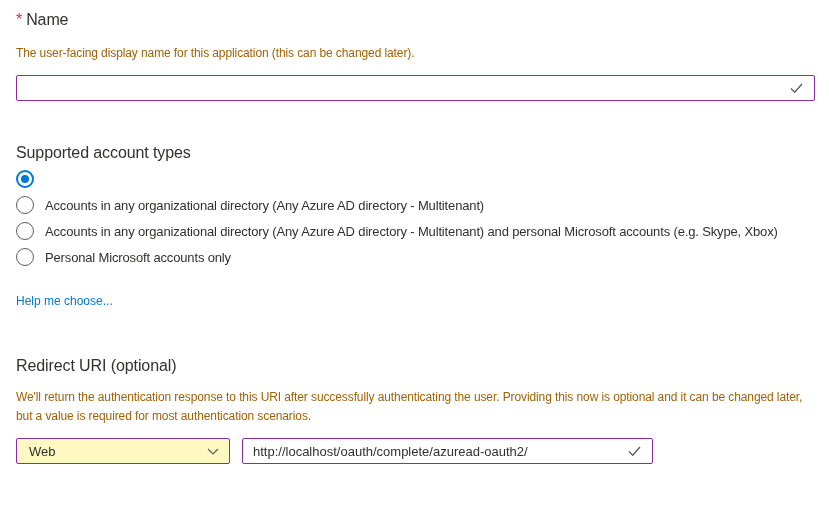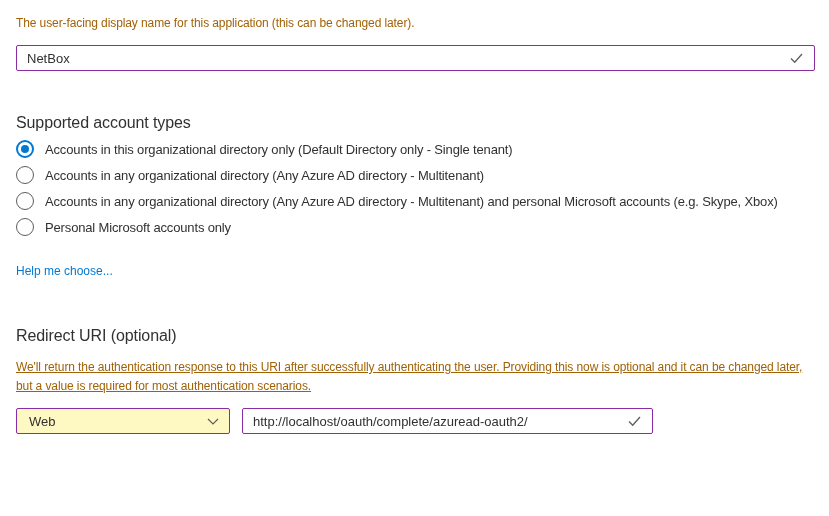--- a/index.html
+++ b/index.html
@@ -97,21 +97,21 @@
     margin-top: 22px;
     font-size: 12px;
     line-height: 18px;
     color: #0078d4;
     text-decoration: none;
     cursor: pointer;
   }
 
   
   #redirect-title { margin-top: 46px; }
-  #redirect-desc  { margin-top: 12px; width: 799px; line-height: 19px; text-decoration: underline; }
+  #redirect-desc  { margin-top: 12px; width: 799px; line-height: 19px; }
 
   .controls-row { margin-top: 12px; display: flex; }
   .select-wrap {
     position: relative;
     width: 214px;
     height: 26px;
     border: 1px solid #8a2da5;
     border-radius: 2px;
     background: #fef9c3;
     display: flex;
@@ -132,38 +132,37 @@
     pointer-events: none;
   }
   #uri-field-wrap { margin-left: 12px; width: 411px; }
 </style>
 </head>
 <body>
 
 <div class="page">
 
   
+  <div class="section-title" id="name-title"><span class="required-asterisk">*</span><span>Name</span></div>
 
   <div class="desc" id="name-desc">The user-facing display name for this application (this can be changed later).</div>
 
   <div class="textfield-wrap" id="name-field-wrap">
-    <input class="textfield" type="text" value="NetBox" style="">
     <svg class="field-check" viewBox="0 0 13 11">
       <path d="M1 5.5 L4.7 9.2 L12 1" fill="none" stroke="#605e5c" stroke-width="1.3"></path>
     </svg>
   </div>
 
   
   <div class="section-title" id="account-title">Supported account types</div>
 
 
   <ul class="radio-list">
     <li class="radio-row selected">
       <span class="radio-circle"></span>
-      <span class="radio-label">Accounts in this organizational directory only (Default Directory only - Single tenant)</span>
     </li>
     <li class="radio-row">
       <span class="radio-circle"></span>
       <span class="radio-label">Accounts in any organizational directory (Any Azure AD directory - Multitenant)</span>
     </li>
     <li class="radio-row">
       <span class="radio-circle"></span>
       <span class="radio-label">Accounts in any organizational directory (Any Azure AD directory - Multitenant) and personal Microsoft accounts (e.g. Skype, Xbox)</span>
     </li>
     <li class="radio-row">

